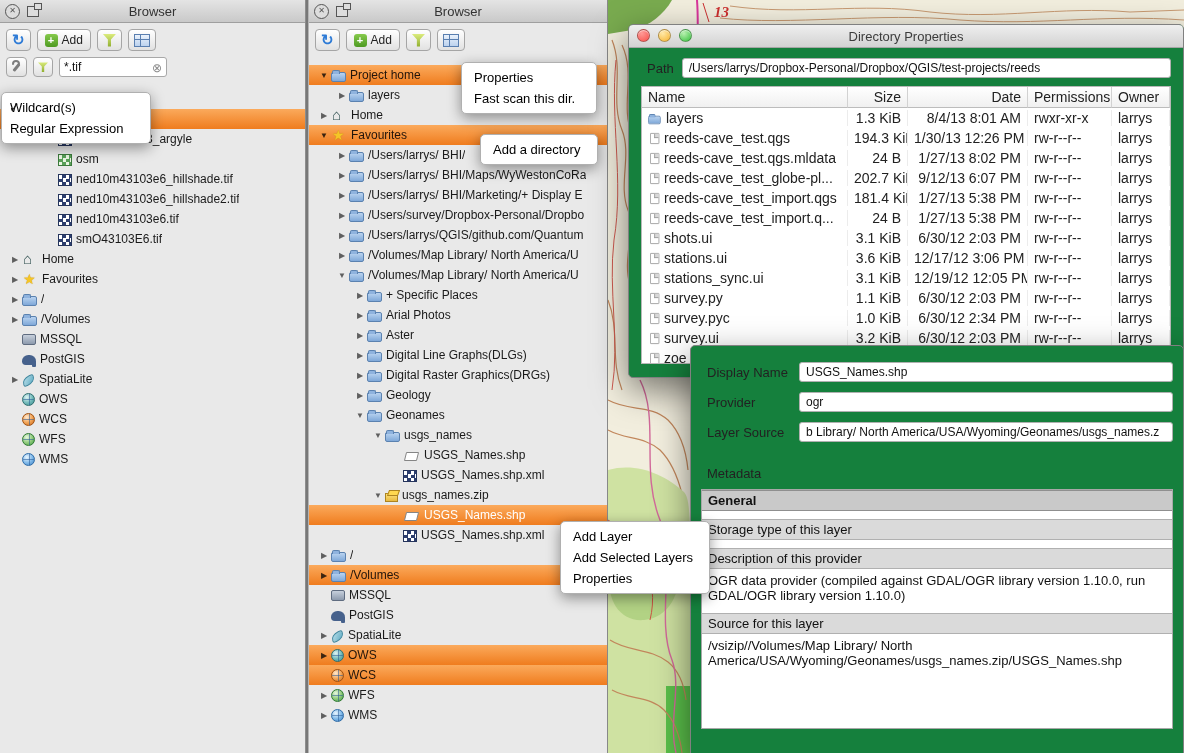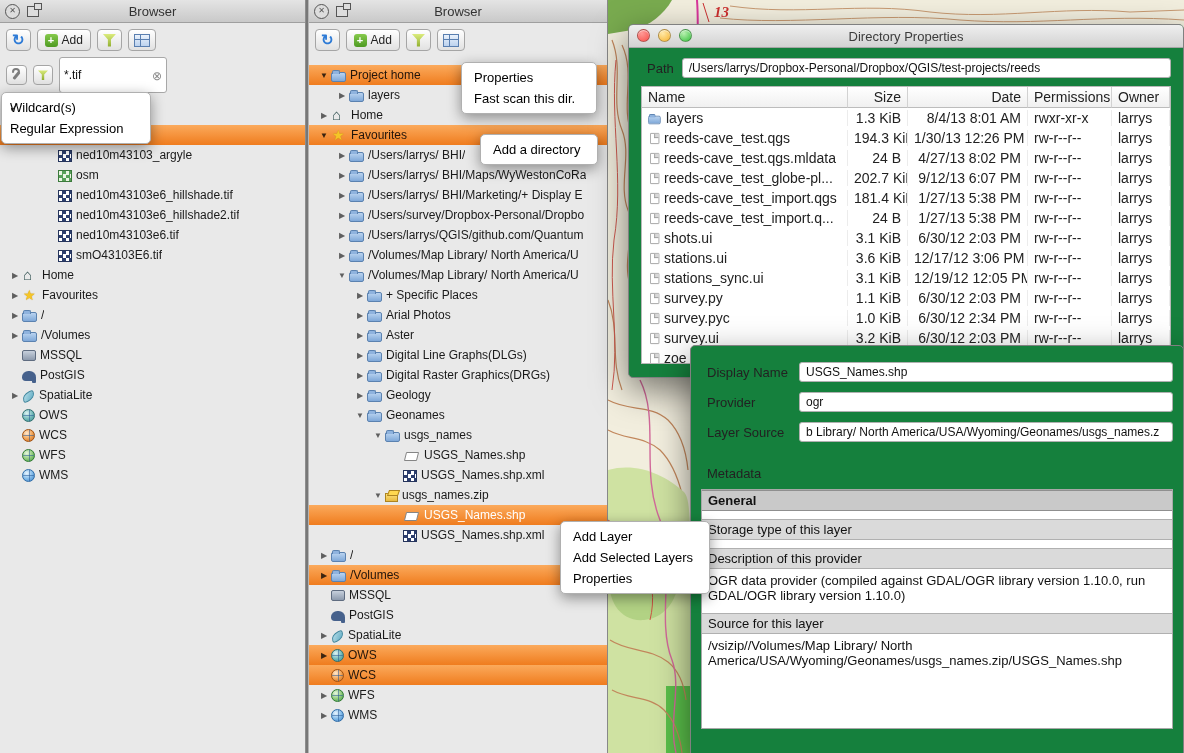--- a/index.html
+++ b/index.html
@@ -43,21 +43,21 @@
   .ic-panes{width:14px;height:11px;display:inline-block;border:1px solid #5a7fb0;
       background:linear-gradient(#eaf2fc,#bcd2ee);position:relative}
   .ic-panes::before{content:"";position:absolute;left:5px;top:0;bottom:0;width:1px;background:#5a7fb0}
   .ic-panes::after{content:"";position:absolute;left:0;right:0;top:4px;height:1px;background:#5a7fb0}
   .ic-wrench{width:11px;height:12px;display:inline-block;position:relative}
   .ic-wrench::before{content:"";position:absolute;left:4px;top:2px;width:3px;height:9px;
       background:#7d7d7d;border-radius:1px;transform:rotate(40deg)}
   .ic-wrench::after{content:"";position:absolute;left:1px;top:-1px;width:4px;height:4px;
       border:2px solid #7d7d7d;border-radius:50%;clip-path:polygon(0 0,100% 0,100% 60%,0 60%)}
 
-  .filter-box{display:inline-flex;align-items:center;height:36px;width:108px;background:#fff;
+  .filter-box{display:inline-flex;align-items:center;height:20px;width:108px;background:#fff;
       border:1px solid #a8a8a8;border-radius:3px;padding:0 4px;box-sizing:border-box}
   .filter-input{border:none;outline:none;flex:1;min-width:0;background:transparent;
       font:12px "Liberation Sans",sans-serif;color:#111;padding:0}
   .clear-x::before{content:"⊗";color:#8a8a8a;font-size:12px}
 
   
   .tree{flex:1;overflow:hidden;font-size:12px;position:relative}
   .tree-left{padding-top:26px}
   .tree-mid{padding-top:8px}
   .trow{display:flex;align-items:center;height:20px;white-space:nowrap;overflow:hidden;color:#1a1a1a}
@@ -627,21 +627,21 @@
           <div class="td r">1/30/13 12:26 PM</div>
           <div class="td">rw-r--r--</div>
           <div class="td">larrys</div>
         </div>
         <div class="tr">
           <div class="td name-cell">
             <span class="ic ic-file"></span>
             <span>reeds-cave_test.qgs.mldata</span>
           </div>
           <div class="td r">24 B</div>
-          <div class="td r">4/27/13 8:02 PM</div>
+          <div class="td r">1/27/13 8:02 PM</div>
           <div class="td">rw-r--r--</div>
           <div class="td">larrys</div>
         </div>
         <div class="tr">
           <div class="td name-cell">
             <span class="ic ic-file"></span>
             <span>reeds-cave_test_globe-pl...</span>
           </div>
           <div class="td r">202.7 KiB</div>
           <div class="td r">9/12/13 6:07 PM</div>

